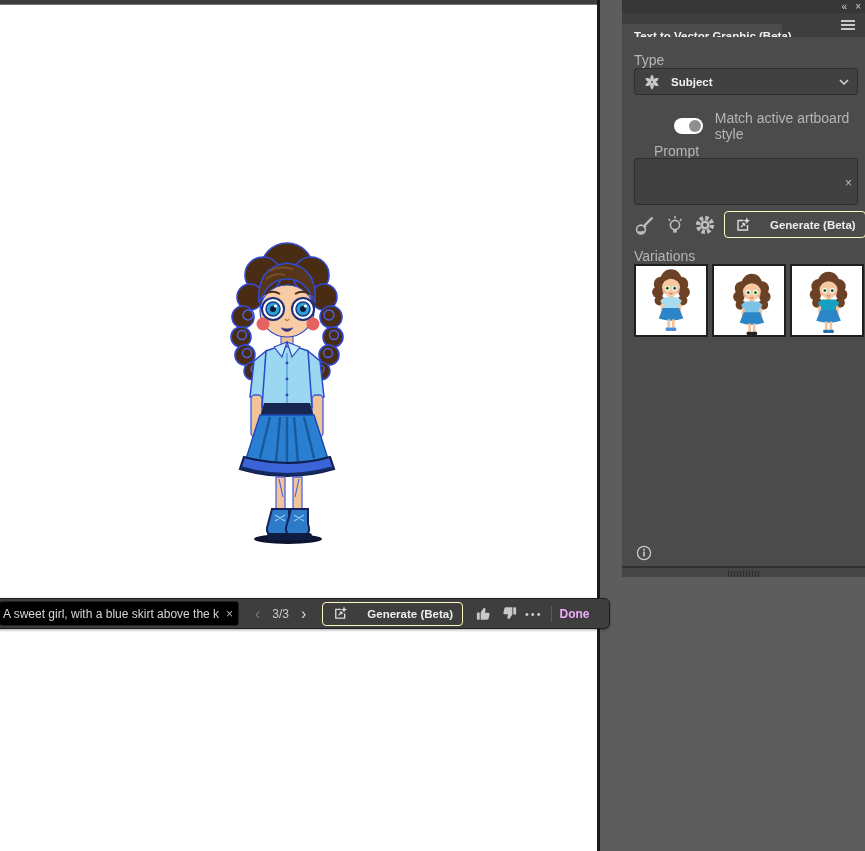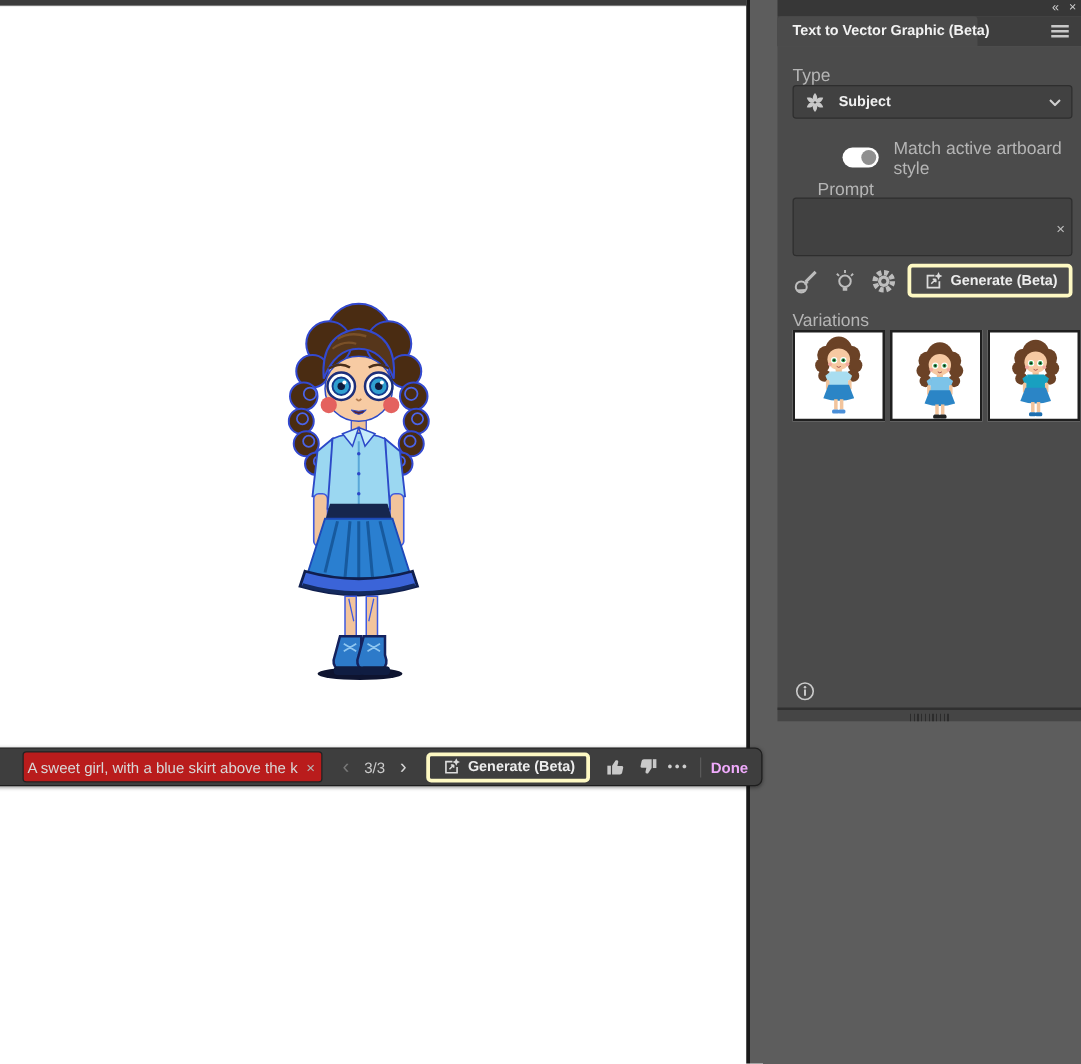--- a/index.html
+++ b/index.html
@@ -12,58 +12,58 @@
   #canvas-top-strip{left:0;top:0;width:597px;height:4px;background:#3c3c3c;border-bottom:1px solid #777;}
   #artboard{left:0;top:5px;width:597px;height:846px;background:#ffffff;}
   #artboard-edge{left:597px;top:0;width:3px;height:851px;background:#191919;}
   #pasteboard{left:600px;top:0;width:265px;height:851px;background:#5d5d5d;}
 
   
   #panel{left:622px;top:0;width:243px;height:577px;}
   #panel-top-strip{left:0;top:0;width:243px;height:13px;background:#373737;display:flex;align-items:center;justify-content:flex-end;gap:8px;padding-right:4px;box-sizing:border-box;}
   #panel-top-strip span{color:#cfcfcf;font-size:10px;line-height:10px;cursor:pointer;}
   #tab-bar{left:0;top:13px;width:243px;height:24px;background:#3e3e3e;display:flex;}
-  #tab-active{width:160px;height:24px;background:#4b4b4b;border-radius:3px 3px 0 0;display:flex;align-items:center;padding-left:12px;box-sizing:border-box;}
+  #tab-active{width:160px;height:24px;background:#4b4b4b;border-radius:3px 3px 0 0;display:flex;align-items:center;padding-left:12px;box-sizing:border-box;margin-top:11px;}
   #tab-active .tab-title{color:#f2f2f2;font-size:11.5px;font-weight:bold;white-space:nowrap;}
   #tab-rest{flex:1;display:flex;align-items:center;justify-content:flex-end;padding-right:10px;}
   .hamburger{width:14px;display:flex;flex-direction:column;gap:2px;cursor:pointer;}
   .hamburger i{display:block;height:2px;background:#c9c9c9;}
   #panel-body{left:0;top:37px;width:243px;height:529px;background:#4b4b4b;}
   .field-label{color:#b5b5b5;font-size:14px;}
   #type-label{left:12px;top:15px;}
   #type-dropdown{left:12px;top:31px;width:224px;height:27px;background:#414141;border:1px solid #2e2e2e;border-radius:3px;box-sizing:border-box;display:flex;align-items:center;cursor:pointer;}
   #type-dropdown .flower{margin:0 10px 0 8px;}
   #type-value{color:#f0f0f0;font-size:11.5px;font-weight:bold;flex:1;}
   #type-chevron{margin-right:8px;}
   #toggle-row{left:12px;top:73px;display:flex;align-items:center;gap:12px;margin-left:40px;}
   .toggle{width:32px;height:16px;background:#ffffff;border-radius:9px;position:relative;cursor:pointer;}
   .toggle .knob{position:absolute;top:2px;right:2px;width:12px;height:12px;border-radius:50%;background:#8f8f8f;}
   #prompt-label{left:12px;top:106px;margin-left:20px;}
   #prompt-box{left:12px;top:121px;width:224px;height:47px;background:#414141;border:1px solid #2e2e2e;border-radius:3px;box-sizing:border-box;cursor:text;}
   #prompt-text{position:absolute;left:6px;top:4px;width:196px;color:#cfcfcf;font-size:11.3px;line-height:13px;}
   #prompt-clear{position:absolute;right:5px;top:17px;color:#bdbdbd;font-size:12px;cursor:pointer;}
   #tools-row{left:12px;top:174px;width:224px;height:27px;display:flex;align-items:center;}
   .tool{width:24px;height:24px;display:flex;align-items:center;justify-content:center;margin-right:8px;cursor:pointer;}
-  .gen-btn{border:3px solid #fef9c3;border-radius:4px;background:transparent;display:flex;align-items:center;gap:6px;cursor:pointer;}
+  .gen-btn{border:1px solid #fef9c3;border-radius:4px;background:transparent;display:flex;align-items:center;gap:20px;cursor:pointer;}
   .gen-btn .gen-label{color:#ededed;font-size:11.5px;font-weight:bold;white-space:nowrap;}
   #panel-gen{margin-left:auto;height:27px;padding:0 9px;box-sizing:border-box;}
   #variations-label{left:12px;top:211px;}
   #thumbs-row{left:12px;top:227px;display:flex;gap:4px;}
   .thumb{width:70px;height:69px;background:#ffffff;border:2px solid #1f1f1f;cursor:pointer;}
   .thumb svg{display:block;}
   #info-btn{left:14px;top:508px;cursor:pointer;}
   #panel-bottom{left:0;top:566px;width:243px;height:11px;background:#454545;border-top:2px solid #303030;box-sizing:border-box;}
   #panel-grip{position:absolute;left:106px;top:3px;width:32px;height:6px;
       background:repeating-linear-gradient(90deg,#2c2c2c 0 1px,transparent 1px 3px);cursor:ns-resize;}
 
   
   #taskbar{left:-2px;top:598px;width:612px;height:31px;background:#3e3e3e;border:1px solid #1e1e1e;
            border-radius:0 6px 6px 0;box-sizing:border-box;display:flex;align-items:center;
            box-shadow:0 1px 3px rgba(0,0,0,.35);}
-  #tb-input{width:240px;height:25px;margin-left:19px;background:#b91c1c;border:1px solid #222;border-radius:3px;
+  #tb-input{width:240px;height:25px;margin-left:0;background:#000000;border:1px solid #222;border-radius:3px;
             box-sizing:border-box;display:flex;align-items:center;overflow:hidden;cursor:text;}
   #tb-input-text{flex:1;color:#d8d8d8;font-size:12px;white-space:nowrap;overflow:hidden;padding-left:3px;}
   #tb-input-clear{color:#b5b5b5;font-size:12px;padding:0 5px;cursor:pointer;}
   #tb-prev{color:#787878;font-size:16px;margin-left:16px;cursor:pointer;}
   #tb-page{color:#cccccc;font-size:12px;margin:0 12px;}
   #tb-next{color:#d6d6d6;font-size:16px;cursor:pointer;}
   #tb-gen{height:24px;padding:0 9px;box-sizing:border-box;margin-left:16px;}
   .tb-icon{width:26px;height:24px;display:flex;align-items:center;justify-content:center;cursor:pointer;}
   #tb-thumb-up{margin-left:8px;}
   #tb-dots{color:#cfcfcf;font-size:11px;letter-spacing:2px;cursor:pointer;margin:0 6px 0 2px;}

